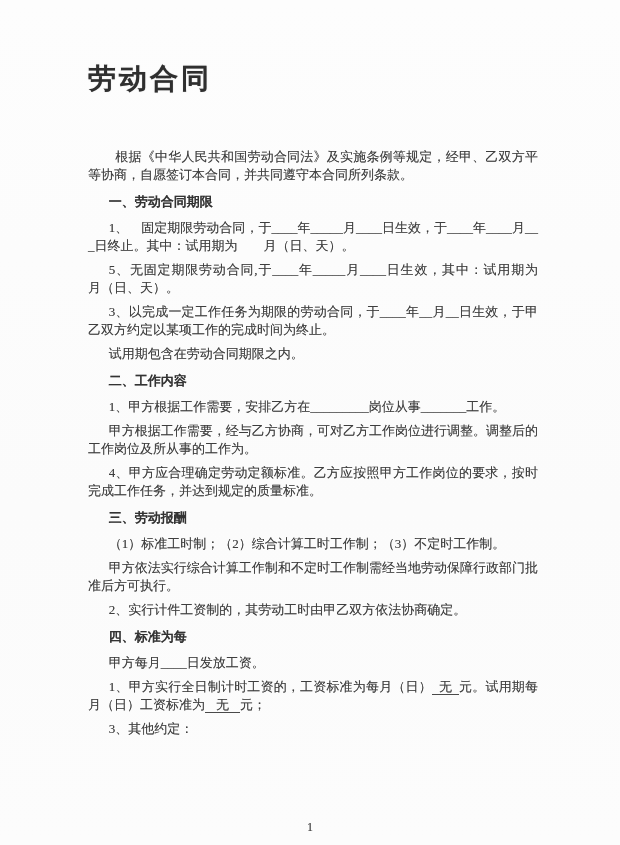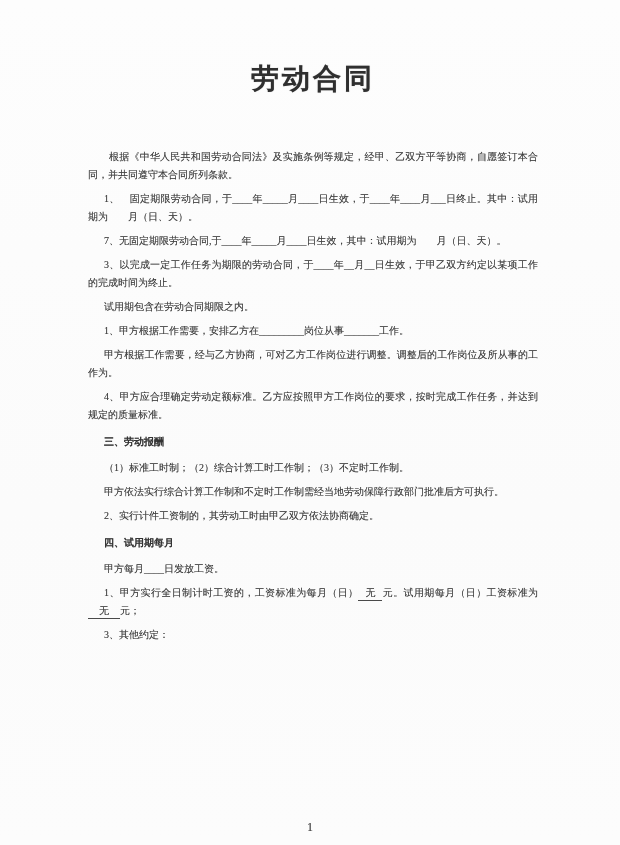--- a/index.html
+++ b/index.html
@@ -18,30 +18,29 @@
     color: #3e3e3e;
   }
   .content {
     position: absolute;
     top: 60px;
     left: 88px;
     right: 82px;
   }
   .doc-title {
     margin: 0 0 50px 0;
-    text-align: center;
     font-size: 28px;
     font-weight: 700;
     letter-spacing: 3px;
     color: #2f2f2f;
     text-shadow: 0 0 0.7px rgba(60,60,60,0.55);
   }
   p {
     margin: 0 0 6px 0;
-    font-size: 10px;
+    font-size: 13px;
     line-height: 18px;
     text-align: justify;
     text-indent: 1.6em;
     text-shadow: 0 0 0.6px rgba(70,70,70,0.5);
     word-break: break-all;
   }
   p.intro {
     text-indent: 2.1em;
   }
   p.heading {
@@ -74,35 +73,37 @@
 </head>
 <body>
 
 <div class="page">
   <div class="content">
 
     <h1 class="doc-title">劳动合同</h1>
 
     <p class="intro">根据《中华人民共和国劳动合同法》及实施条例等规定，经甲、乙双方平等协商，自愿签订本合同，并共同遵守本合同所列条款。</p>
 
+    <p class="heading">一、劳动合同期限</p>
     <p>1、　固定期限劳动合同，于____年_____月____日生效，于____年____月___日终止。其中：试用期为　　月（日、天）。</p>
-    <p>7、无固定期限劳动合同,于____年_____月____日生效，其中：试用期为　　月（日、天）。</p>
+    <p>5、无固定期限劳动合同,于____年_____月____日生效，其中：试用期为　　月（日、天）。</p>
     <p>3、以完成一定工作任务为期限的劳动合同，于____年__月__日生效，于甲乙双方约定以某项工作的完成时间为终止。</p>
     <p>试用期包含在劳动合同期限之内。</p>
 
+    <p class="heading">二、工作内容</p>
     <p>1、甲方根据工作需要，安排乙方在_________岗位从事_______工作。</p>
     <p>甲方根据工作需要，经与乙方协商，可对乙方工作岗位进行调整。调整后的工作岗位及所从事的工作为。</p>
     <p>4、甲方应合理确定劳动定额标准。乙方应按照甲方工作岗位的要求，按时完成工作任务，并达到规定的质量标准。</p>
 
     <p class="heading">三、劳动报酬</p>
     <p>（1）标准工时制；（2）综合计算工时工作制；（3）不定时工作制。</p>
     <p>甲方依法实行综合计算工作制和不定时工作制需经当地劳动保障行政部门批准后方可执行。</p>
     <p>2、实行计件工资制的，其劳动工时由甲乙双方依法协商确定。</p>
 
-    <p class="heading">四、试用期每月</p>
+    <p class="heading">四、标准为每</p>
     <p>甲方每月____日发放工资。</p>
     <p><span>1、甲方实行全日制计时工资的，工资标准为每月（日）</span><span class="blank">无</span><span>元。试用期每月（日）工资标准为</span><span class="blank wide">无</span><span>元；</span></p>
     <p>3、其他约定：</p>
 
   </div>
 
   <div class="page-number">1</div>
 </div>
 
 </body></html>

